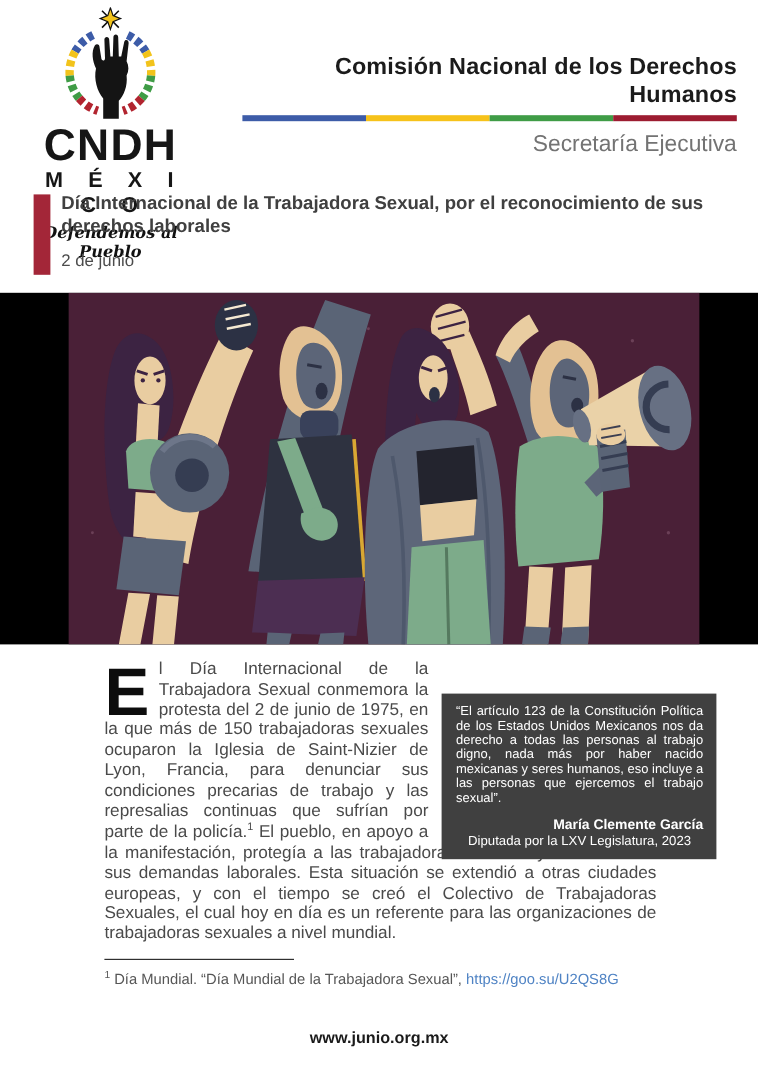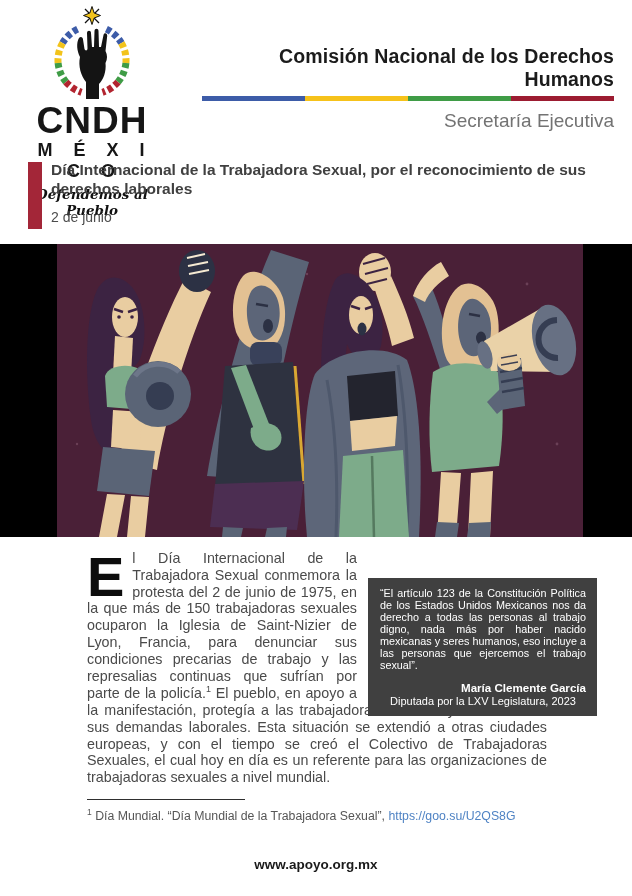--- a/index.html
+++ b/index.html
@@ -189,15 +189,15 @@
       <span class="wrap-spacer"></span>
       <span class="dropcap">E</span><span>l Día Internacional de la Trabajadora Sexual conmemora la protesta del 2 de junio de 1975, en la que más de 150 trabajadoras sexuales ocuparon la Iglesia de Saint-Nizier de Lyon, Francia, para denunciar sus condiciones precarias de trabajo y las represalias continuas que sufrían por parte de la policía.</span><sup>1</sup><span> El pueblo, en apoyo a la manifestación, protegía a las trabajadoras sexuales y se sumaba a sus demandas laborales. Esta situación se extendió a otras ciudades europeas, y con el tiempo se creó el Colectivo de Trabajadoras Sexuales, el cual hoy en día es un referente para las organizaciones de trabajadoras sexuales a nivel mundial.</span>
     </div>
   </div>
 
   <div class="footnote-rule"></div>
   <div class="footnote">
     <sup>1</sup><span> Día Mundial. “Día Mundial de la Trabajadora Sexual”, </span><a href="#">https://goo.su/U2QS8G</a>
   </div>
 
-  <div class="footer-url">www.apoyo.org.mx</div>
+  <div class="footer-url">www.junio.org.mx</div>
 
 </div>
 
 </body></html>

